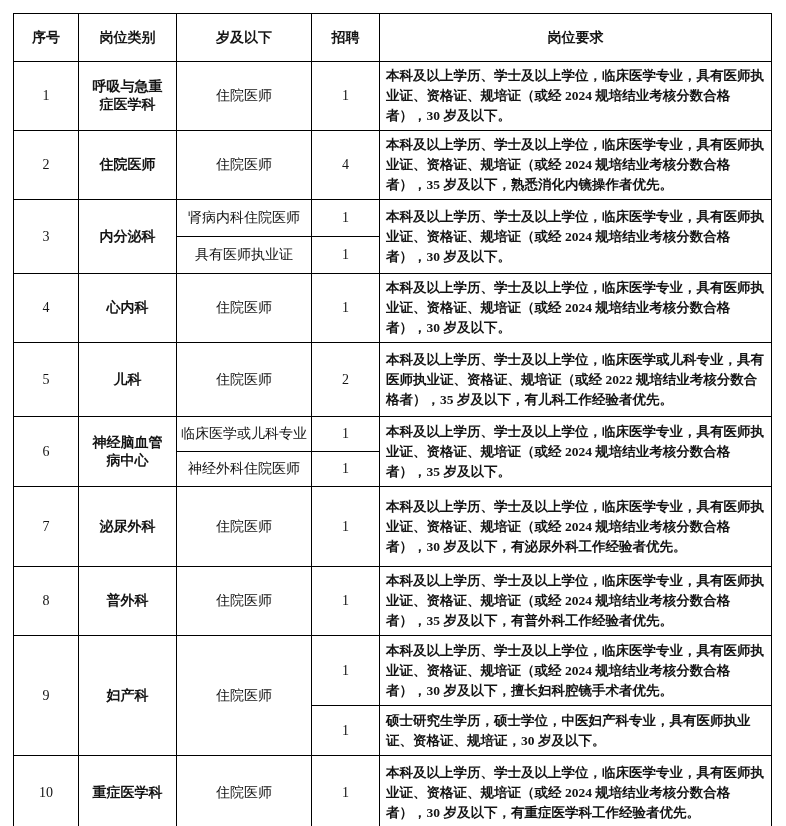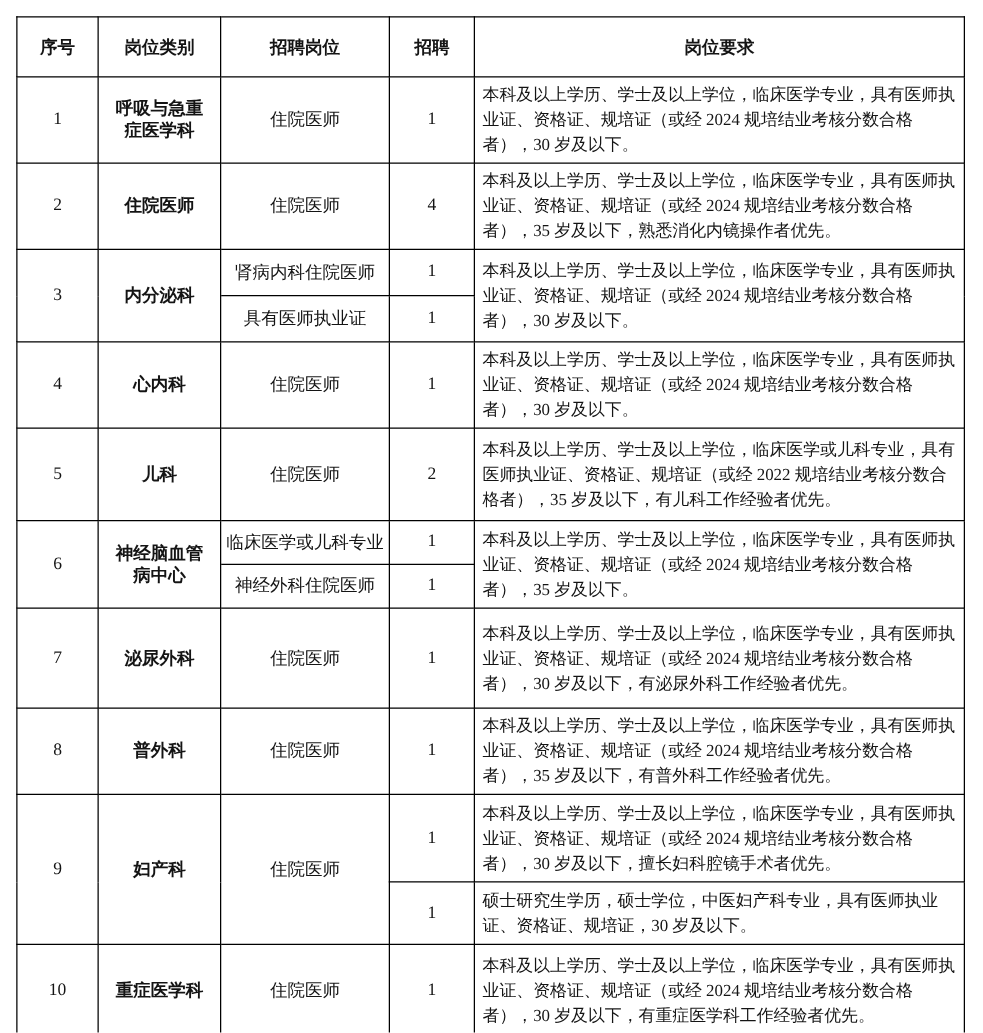--- a/index.html
+++ b/index.html
@@ -47,39 +47,40 @@
     font-size: 14px;
     padding: 2px 12px;
     font-weight: bold;
   }
   td.req {
     text-align: left;
     vertical-align: middle;
     font-size: 13.5px;
     line-height: 20px;
     padding: 4px 6px;
+    font-weight: bold;
   }
 </style>
 </head>
 <body>
 
 <div class="page">
   <table class="recruit">
     <colgroup>
       <col style="width:65px">
       <col style="width:98px">
       <col style="width:135px">
       <col style="width:68px">
       <col style="width:392px">
     </colgroup>
     <thead>
       <tr>
         <th>序号</th>
         <th>岗位类别</th>
-        <th>招聘岗位</th>
+        <th>岁及以下</th>
         <th>招聘</th>
         <th>岗位要求</th>
       </tr>
     </thead>
     <tbody>
       <tr style="height:62px">
         <td class="c">1</td>
         <td class="cat">呼吸与急重症医学科</td>
         <td class="c">住院医师</td>
         <td class="c">1</td>

